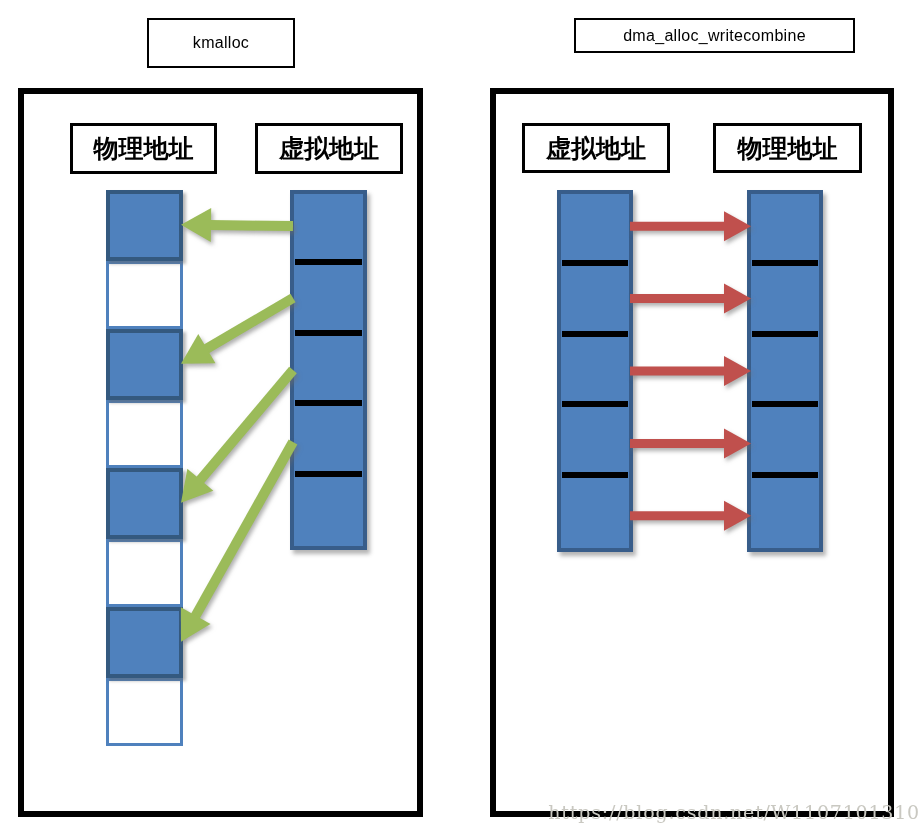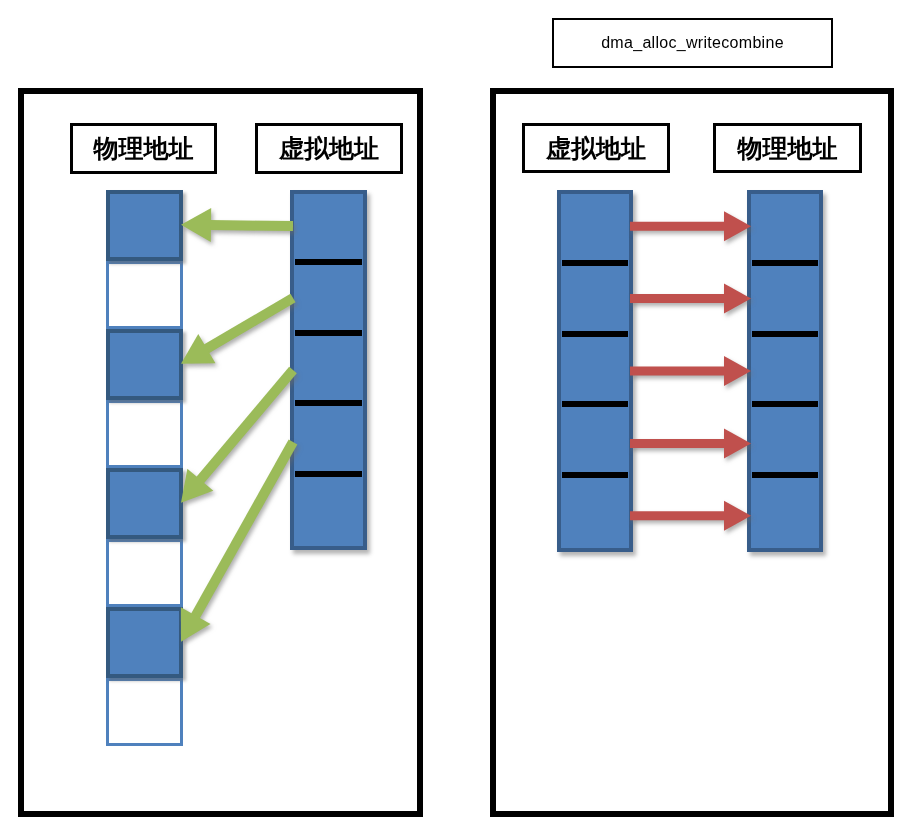--- a/index.html
+++ b/index.html
@@ -30,21 +30,22 @@
 
   .watermark{position:absolute;top:801px;right:3px;z-index:9;
              font-family:"DejaVu Serif","Liberation Serif",serif;
              font-size:19px;letter-spacing:.8px;color:#c9c8c1;white-space:nowrap;}
 </style>
 </head>
 <body>
 
 <div class="stage">
 
-  <div class="title-box" style="left:552px;top:18px;width:281px;height:50px">dma_alloc_writecombine</div>
+  <div class="title-box" style="left:147px;top:18px;width:148px;height:50px">kmalloc</div>
+  <div class="title-box" style="left:574px;top:18px;width:281px;height:35px">dma_alloc_writecombine</div>
 
   <div class="panel" style="left:18px;top:88px;width:405px;height:729px"></div>
   <div class="panel" style="left:490px;top:88px;width:404px;height:729px"></div>
 
   <div class="label-box" style="left:70px;top:123px;width:147px;height:51px">物理地址</div>
   <div class="label-box" style="left:255px;top:123px;width:148px;height:51px">虚拟地址</div>
   <div class="label-box" style="left:522px;top:123px;width:148px;height:50px">虚拟地址</div>
   <div class="label-box" style="left:713px;top:123px;width:149px;height:50px">物理地址</div>
 
   <div class="column frames" id="col-km-left" style="left:106px;top:190px;width:77px;height:556px">
@@ -108,13 +109,14 @@
       <g class="arrow">
         <line x1="630" y1="443.40000000000003" x2="726" y2="443.40000000000003" stroke="#c0504d" stroke-width="9"></line>
         <polygon points="724,458.40000000000003 724,428.40000000000003 751,443.40000000000003" fill="#c0504d"></polygon>
       </g>
       <g class="arrow">
         <line x1="630" y1="515.8" x2="726" y2="515.8" stroke="#c0504d" stroke-width="9"></line>
         <polygon points="724,530.8 724,500.79999999999995 751,515.8" fill="#c0504d"></polygon>
       </g>
     </svg>
 
+  <div class="watermark">https://blog.csdn.net/W1107101310</div>
 </div>
 
 </body></html>

